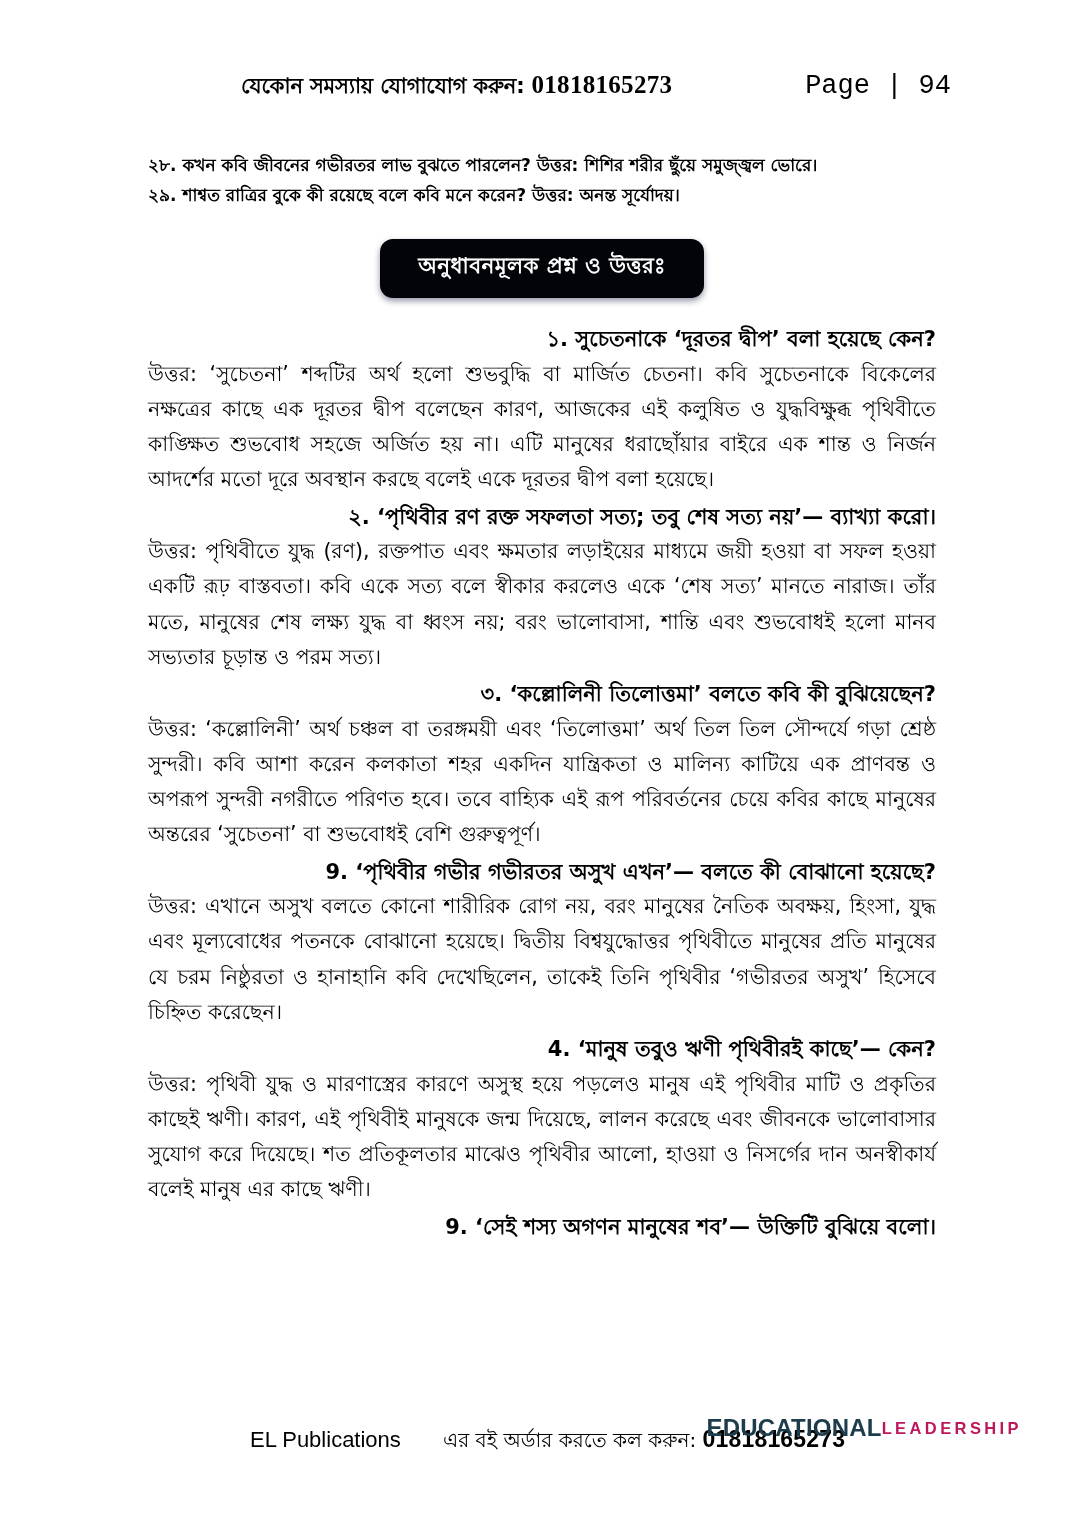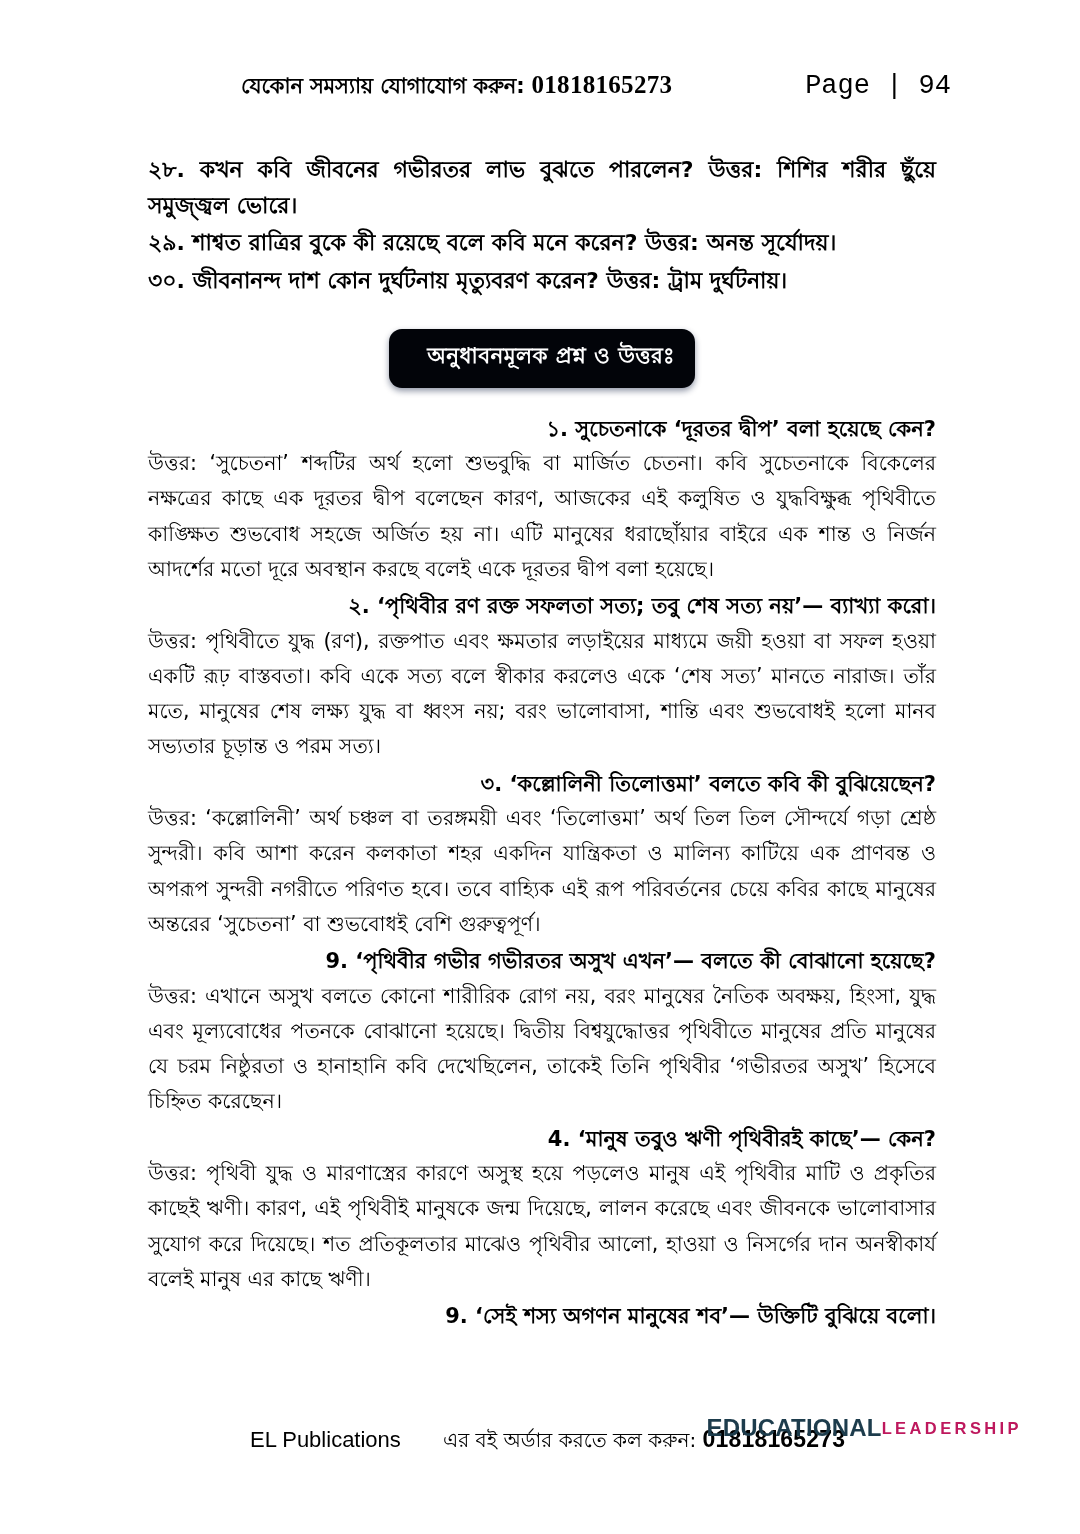--- a/index.html
+++ b/index.html
@@ -59,39 +59,39 @@
   
   .content {
     position: absolute;
     top: 152px;
     left: 148px;
     width: 788px;
   }
 
   .qa-line {
     font-family: "DejaVu Sans", sans-serif;
-    font-size: 22px;
+    font-size: 17px;
     line-height: 1.62;
     text-align: justify;
     text-justify: inter-word;
     margin: 0 0 2px 0;
     font-weight: bold;
   }
 
   
   .banner-wrap {
     display: flex;
     justify-content: center;
     margin: 30px 0 26px 0;
   }
   .banner {
     background: #020409;
     color: #ffffff;
     border-radius: 13px;
-    padding: 10px 20px 13px 38px;
+    padding: 10px 38px 13px 38px;
     font-family: "DejaVu Sans", sans-serif;
     font-size: 21.5px;
     font-weight: bold;
     letter-spacing: 0.4px;
     box-shadow: 0 3px 6px rgba(10, 25, 60, 0.45);
     white-space: nowrap;
   }
 
   
   .qa-block {
@@ -189,21 +189,20 @@
       <span class="phone">01818165273</span>
     </div>
     <div class="header-page">Page | 94</div>
   </div>
 
   <div class="content">
 
     <div>
       <p class="qa-line">২৮. কখন কবি জীবনের গভীরতর লাভ বুঝতে পারলেন? উত্তর: শিশির শরীর ছুঁয়ে সমুজ্জ্বল ভোরে।</p>
       <p class="qa-line">২৯. শাশ্বত রাত্রির বুকে কী রয়েছে বলে কবি মনে করেন? উত্তর: অনন্ত সূর্যোদয়।</p>
-      <p class="qa-line">৩০. জীবনানন্দ দাশ কোন দুর্ঘটনায় মৃত্যুবরণ করেন? উত্তর: ট্রাম দুর্ঘটনায়।</p>
     </div>
 
     <div class="banner-wrap">
       <div class="banner">অনুধাবনমূলক প্রশ্ন ও উত্তরঃ</div>
     </div>
 
     <div>
 
       <div class="qa-block">
         <p class="q-head">১. সুচেতনাকে ‘দূরতর দ্বীপ’ বলা হয়েছে কেন?</p>

